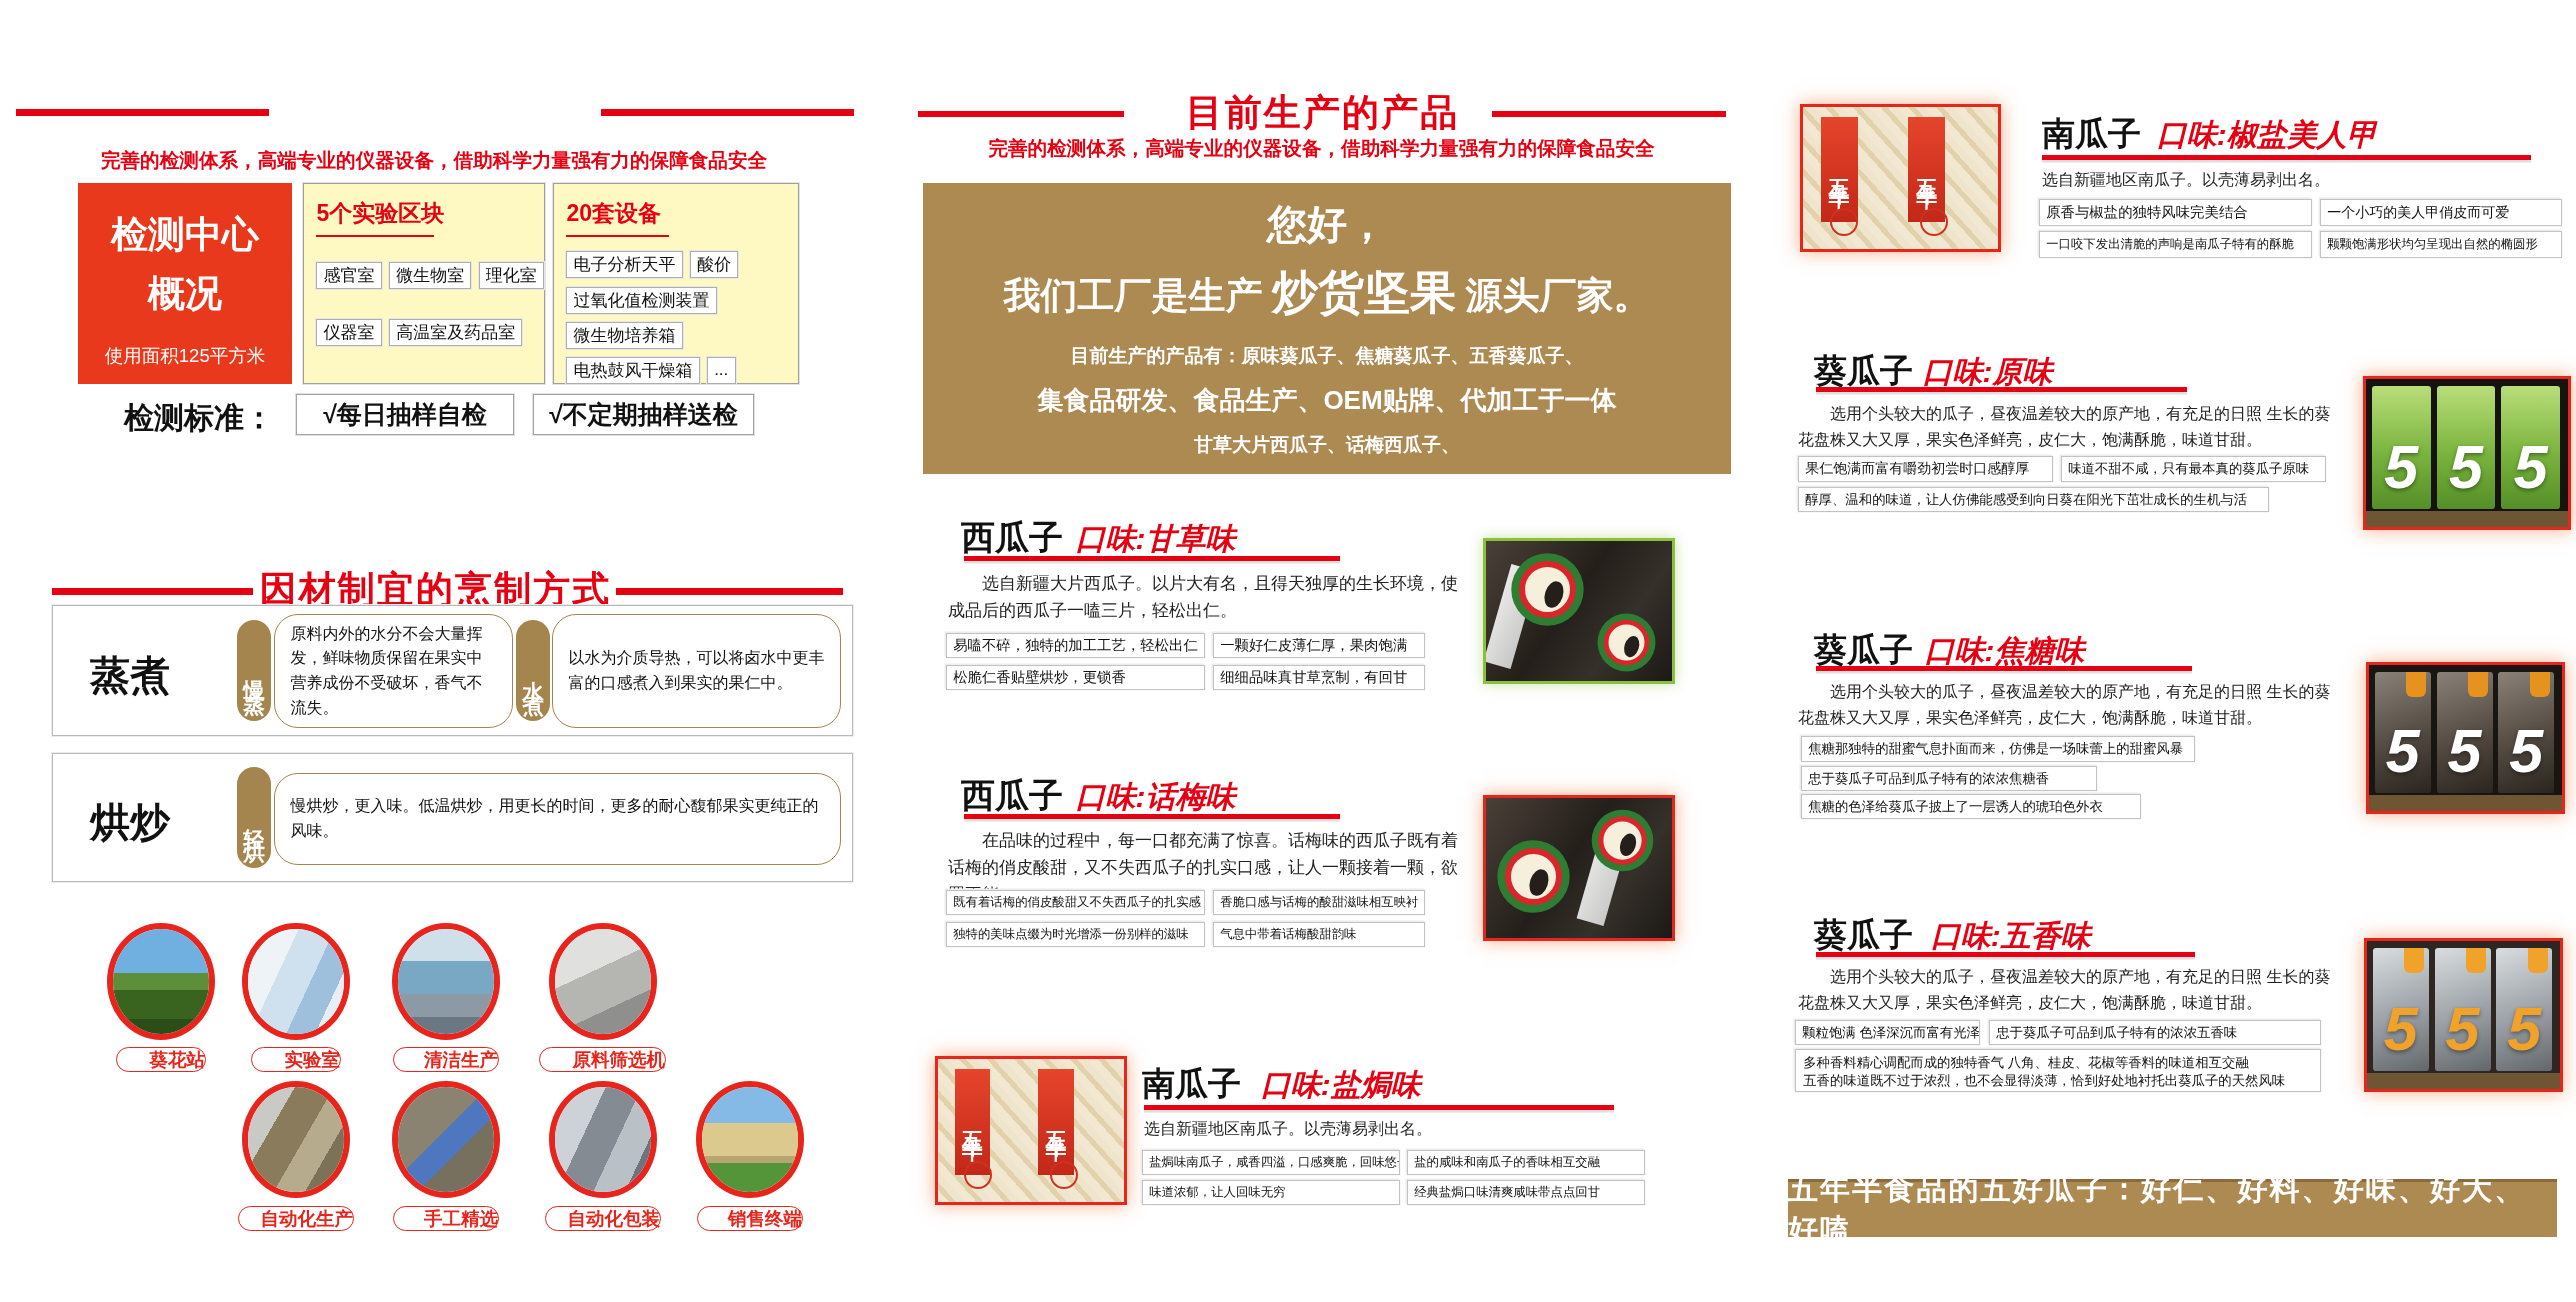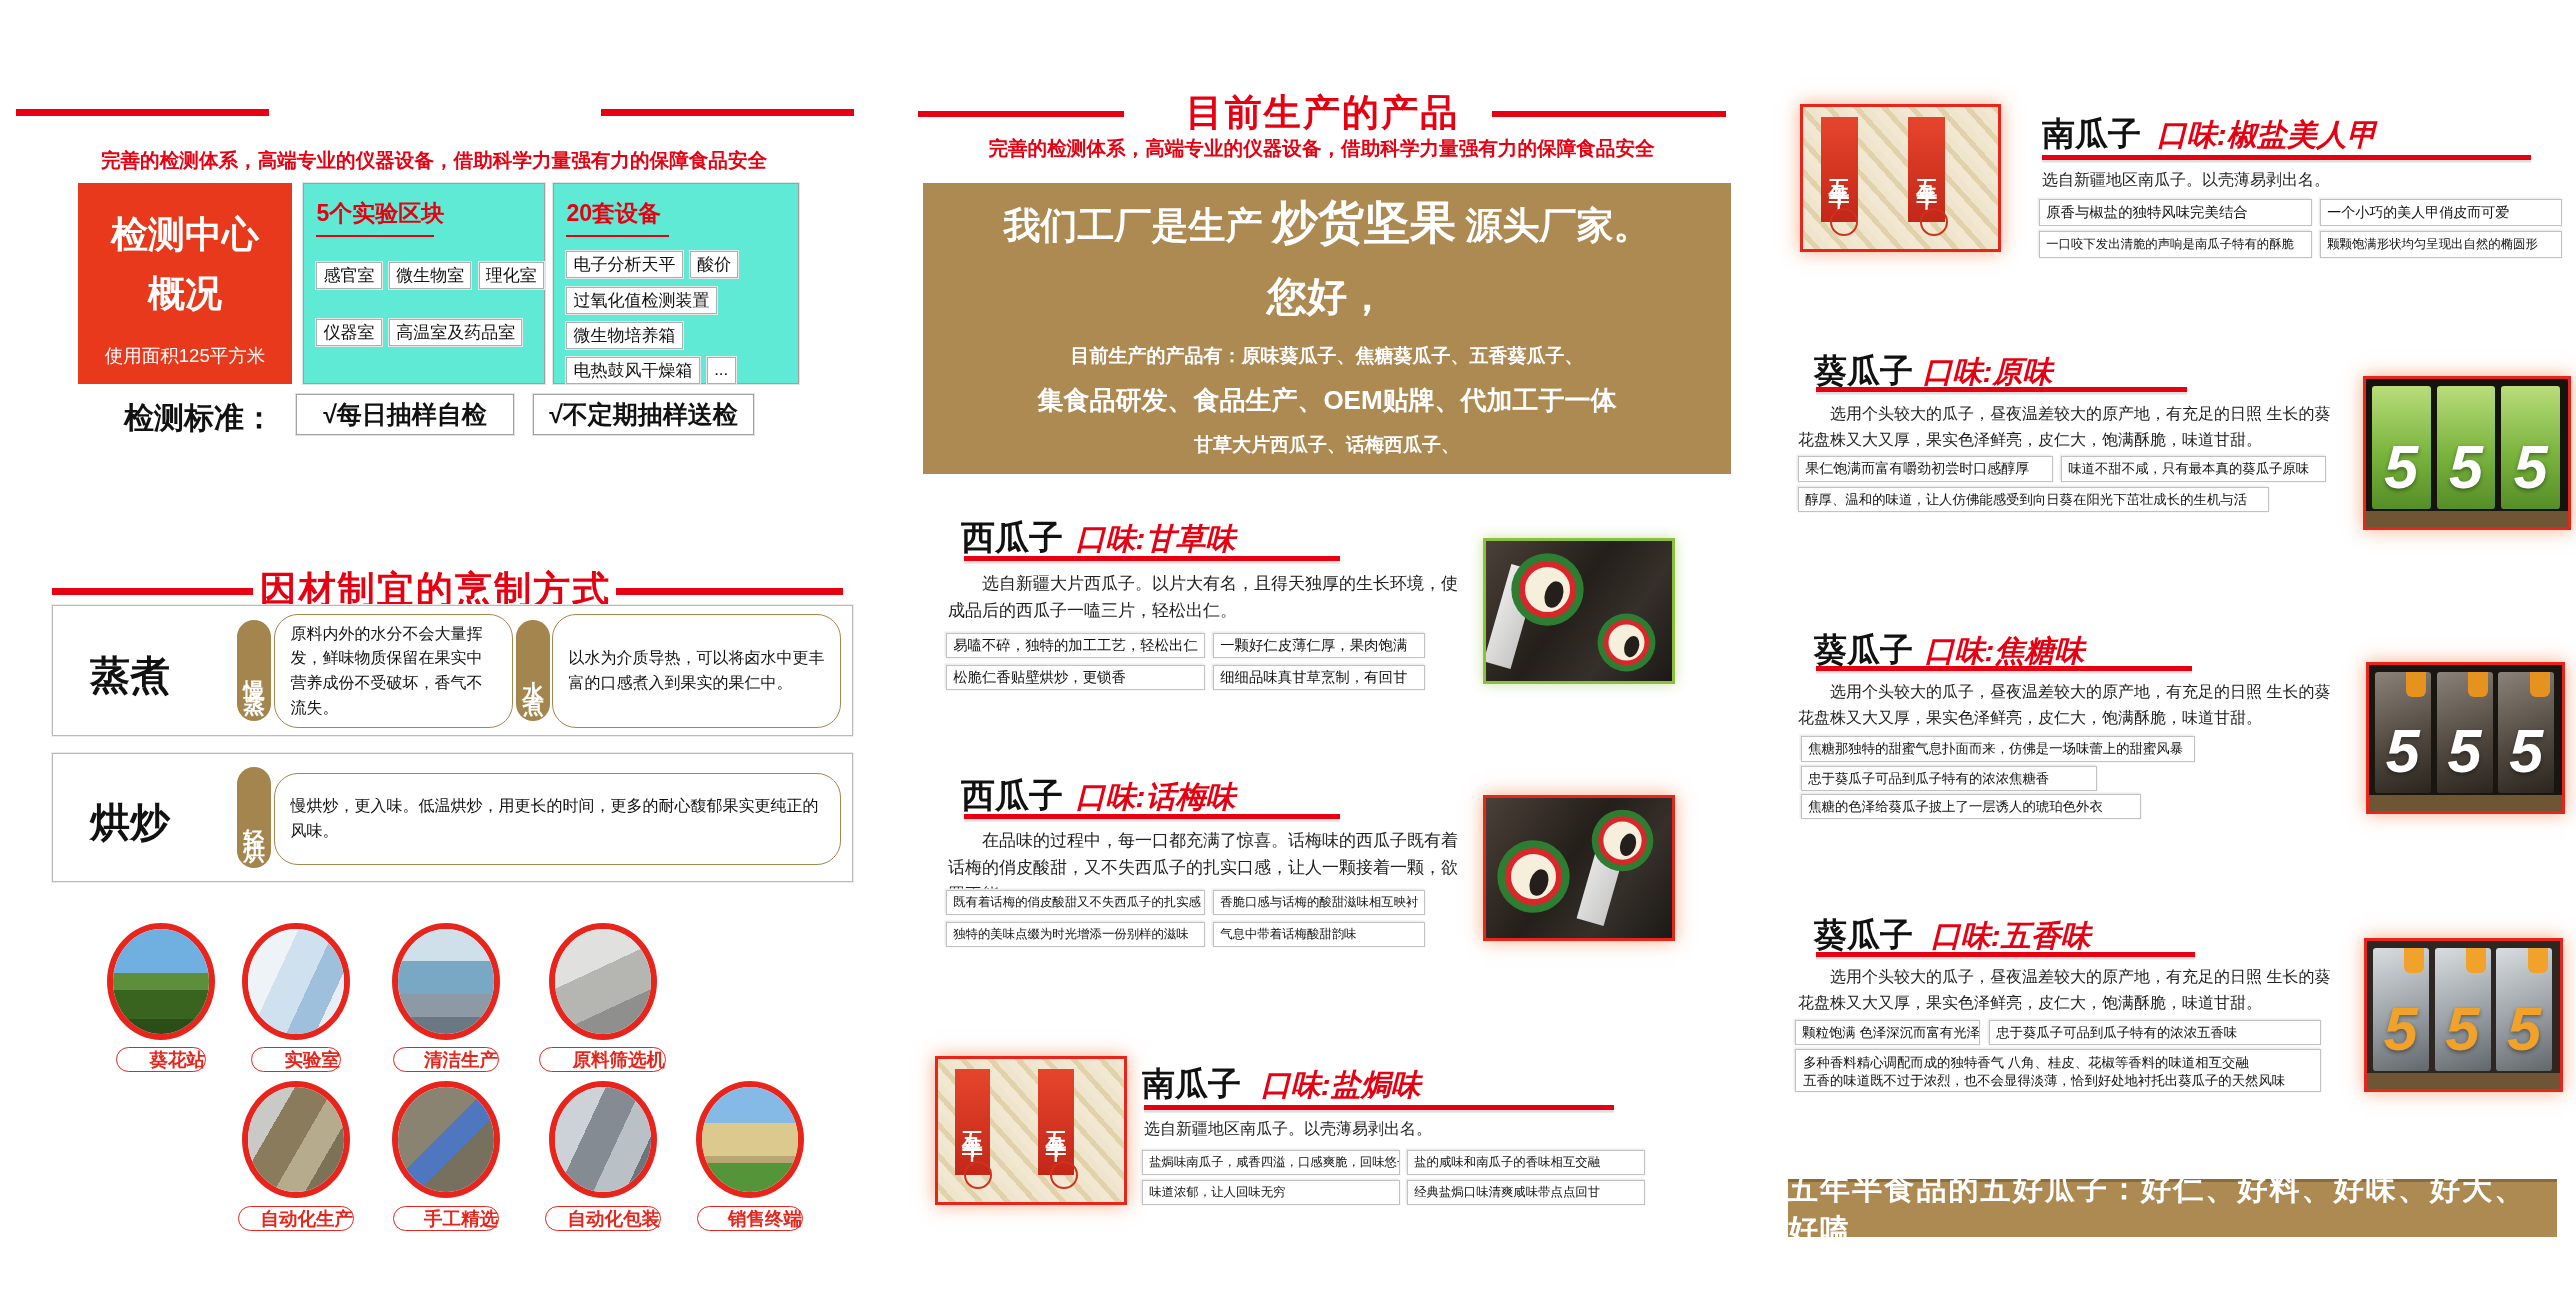--- a/index.html
+++ b/index.html
@@ -3,21 +3,21 @@
 <meta charset="utf-8">
 <style>
 *{margin:0;padding:0;box-sizing:border-box}
 body{font-family:"Liberation Sans","DejaVu Sans",sans-serif;background:#fff}
 #canvas{position:relative;width:2580px;height:1302px;background:#fff;overflow:hidden}
 .abs{position:absolute}
 .h1{font-weight:bold;text-align:center;color:#e60012;letter-spacing:2.1px}
 .rule{background:#e60012;height:6.7px}
 .sub{color:#e60012;text-align:center;font-size:19.6px;font-weight:bold}
 .redcard{background:#e8391c;color:#fff;text-align:center}
-.card{border:1.5px solid #9f9f9f;outline:1px solid #e3e3e3;background:#5eead4;padding:14.4px 12.4px}
+.card{border:1.5px solid #9f9f9f;outline:1px solid #e3e3e3;background:#fef9c3;padding:14.4px 12.4px}
 .bt{color:#e60012;font-weight:bold;font-size:23px}
 .bu{height:2.6px;background:#e60012;margin-top:5.2px}
 .trow{display:flex;gap:7.2px;flex-wrap:nowrap}
 .tag{border:1px solid #aeaeae;box-shadow:0 0 0 1px #e8e8e8;background:#fff;color:#111;display:inline-flex;align-items:center;padding:1px 6.2px;white-space:nowrap;font-size:17px}
 .stdbox{border:1.5px solid #a3a3a3;box-shadow:0 0 0 1px #e0e0e0;font-weight:bold;display:flex;align-items:center;justify-content:center;font-size:25px;color:#111;background:#fff}
 .gbx{border:1.5px solid #b9b9b9;box-shadow:0 0 0 1px #ececec;background:#fff}
 .cookname{font-weight:bold;color:#111;font-size:40px}
 .vbadge{background:#a5854e;color:#fff;border-radius:20.6px;writing-mode:vertical-rl;text-orientation:upright;display:flex;align-items:center;justify-content:center;font-weight:bold;font-size:21.6px;letter-spacing:13.4px;padding-top:10.3px}
 .rrect{border:1.5px solid #a5854e;border-radius:24px;background:#fff;display:flex;align-items:center;padding:6.2px 15.5px;color:#111;font-size:16px;line-height:1.55}
 .oval{border-radius:50%;border:6.2px solid #e8251c;overflow:hidden}
@@ -161,26 +161,26 @@
   <div class="abs plabel" style="left:393px;top:1206px;width:106px">手工精选</div>
   <div class="abs plabel" style="left:545px;top:1206px;width:116px">自动化包装</div>
   <div class="abs plabel" style="left:697px;top:1206px;width:106px">销售终端</div>
 
   <div class="abs rule" style="left:918px;top:111px;width:206px;height:6.2px"></div>
   <div class="abs rule" style="left:1492px;top:111px;width:234px;height:6.2px"></div>
   <div class="abs h1" style="left:1142px;top:88px;width:361px;font-size:37px">目前生产的产品</div>
   <div class="abs sub" style="left:963px;top:135px;width:717px">完善的检测体系，高端专业的仪器设备，借助科学力量强有力的保障食品安全</div>
 
   <div class="abs brown" style="left:923px;top:183px;width:808px;height:291px">
+    <div style="font-size:40px;font-weight:bold;margin-top:14.4px">您好，</div>
     <div style="margin-top:9.3px">
       <span style="font-size:37px;font-weight:bold">我们工厂是生产</span>
       <span style="font-size:46px;font-weight:bold;margin:0 7.2px">炒货坚果</span>
       <span style="font-size:37px;font-weight:bold">源头厂家。</span>
     </div>
-    <div style="font-size:40px;font-weight:bold;margin-top:14.4px">您好，</div>
     <div style="font-size:19px;font-weight:bold;margin-top:19.6px">目前生产的产品有：原味葵瓜子、焦糖葵瓜子、五香葵瓜子、</div>
     <div style="font-size:26px;font-weight:bold;margin-top:13.4px">集食品研发、食品生产、OEM贴牌、代加工于一体</div>
     <div style="font-size:19px;font-weight:bold;margin-top:14.4px">甘草大片西瓜子、话梅西瓜子、</div>
     <div style="font-size:19px;font-weight:bold;margin-top:14.4px">椒盐美人甲、盐焗南瓜子等。</div>
   </div>
 
   <div class="abs" style="left:961px;top:515px">
     <span class="secname" style="font-size:34px">西瓜子</span>
     <span class="secflavor" style="font-size:30px;margin-left:10.3px">口味:甘草味</span>
   </div>

